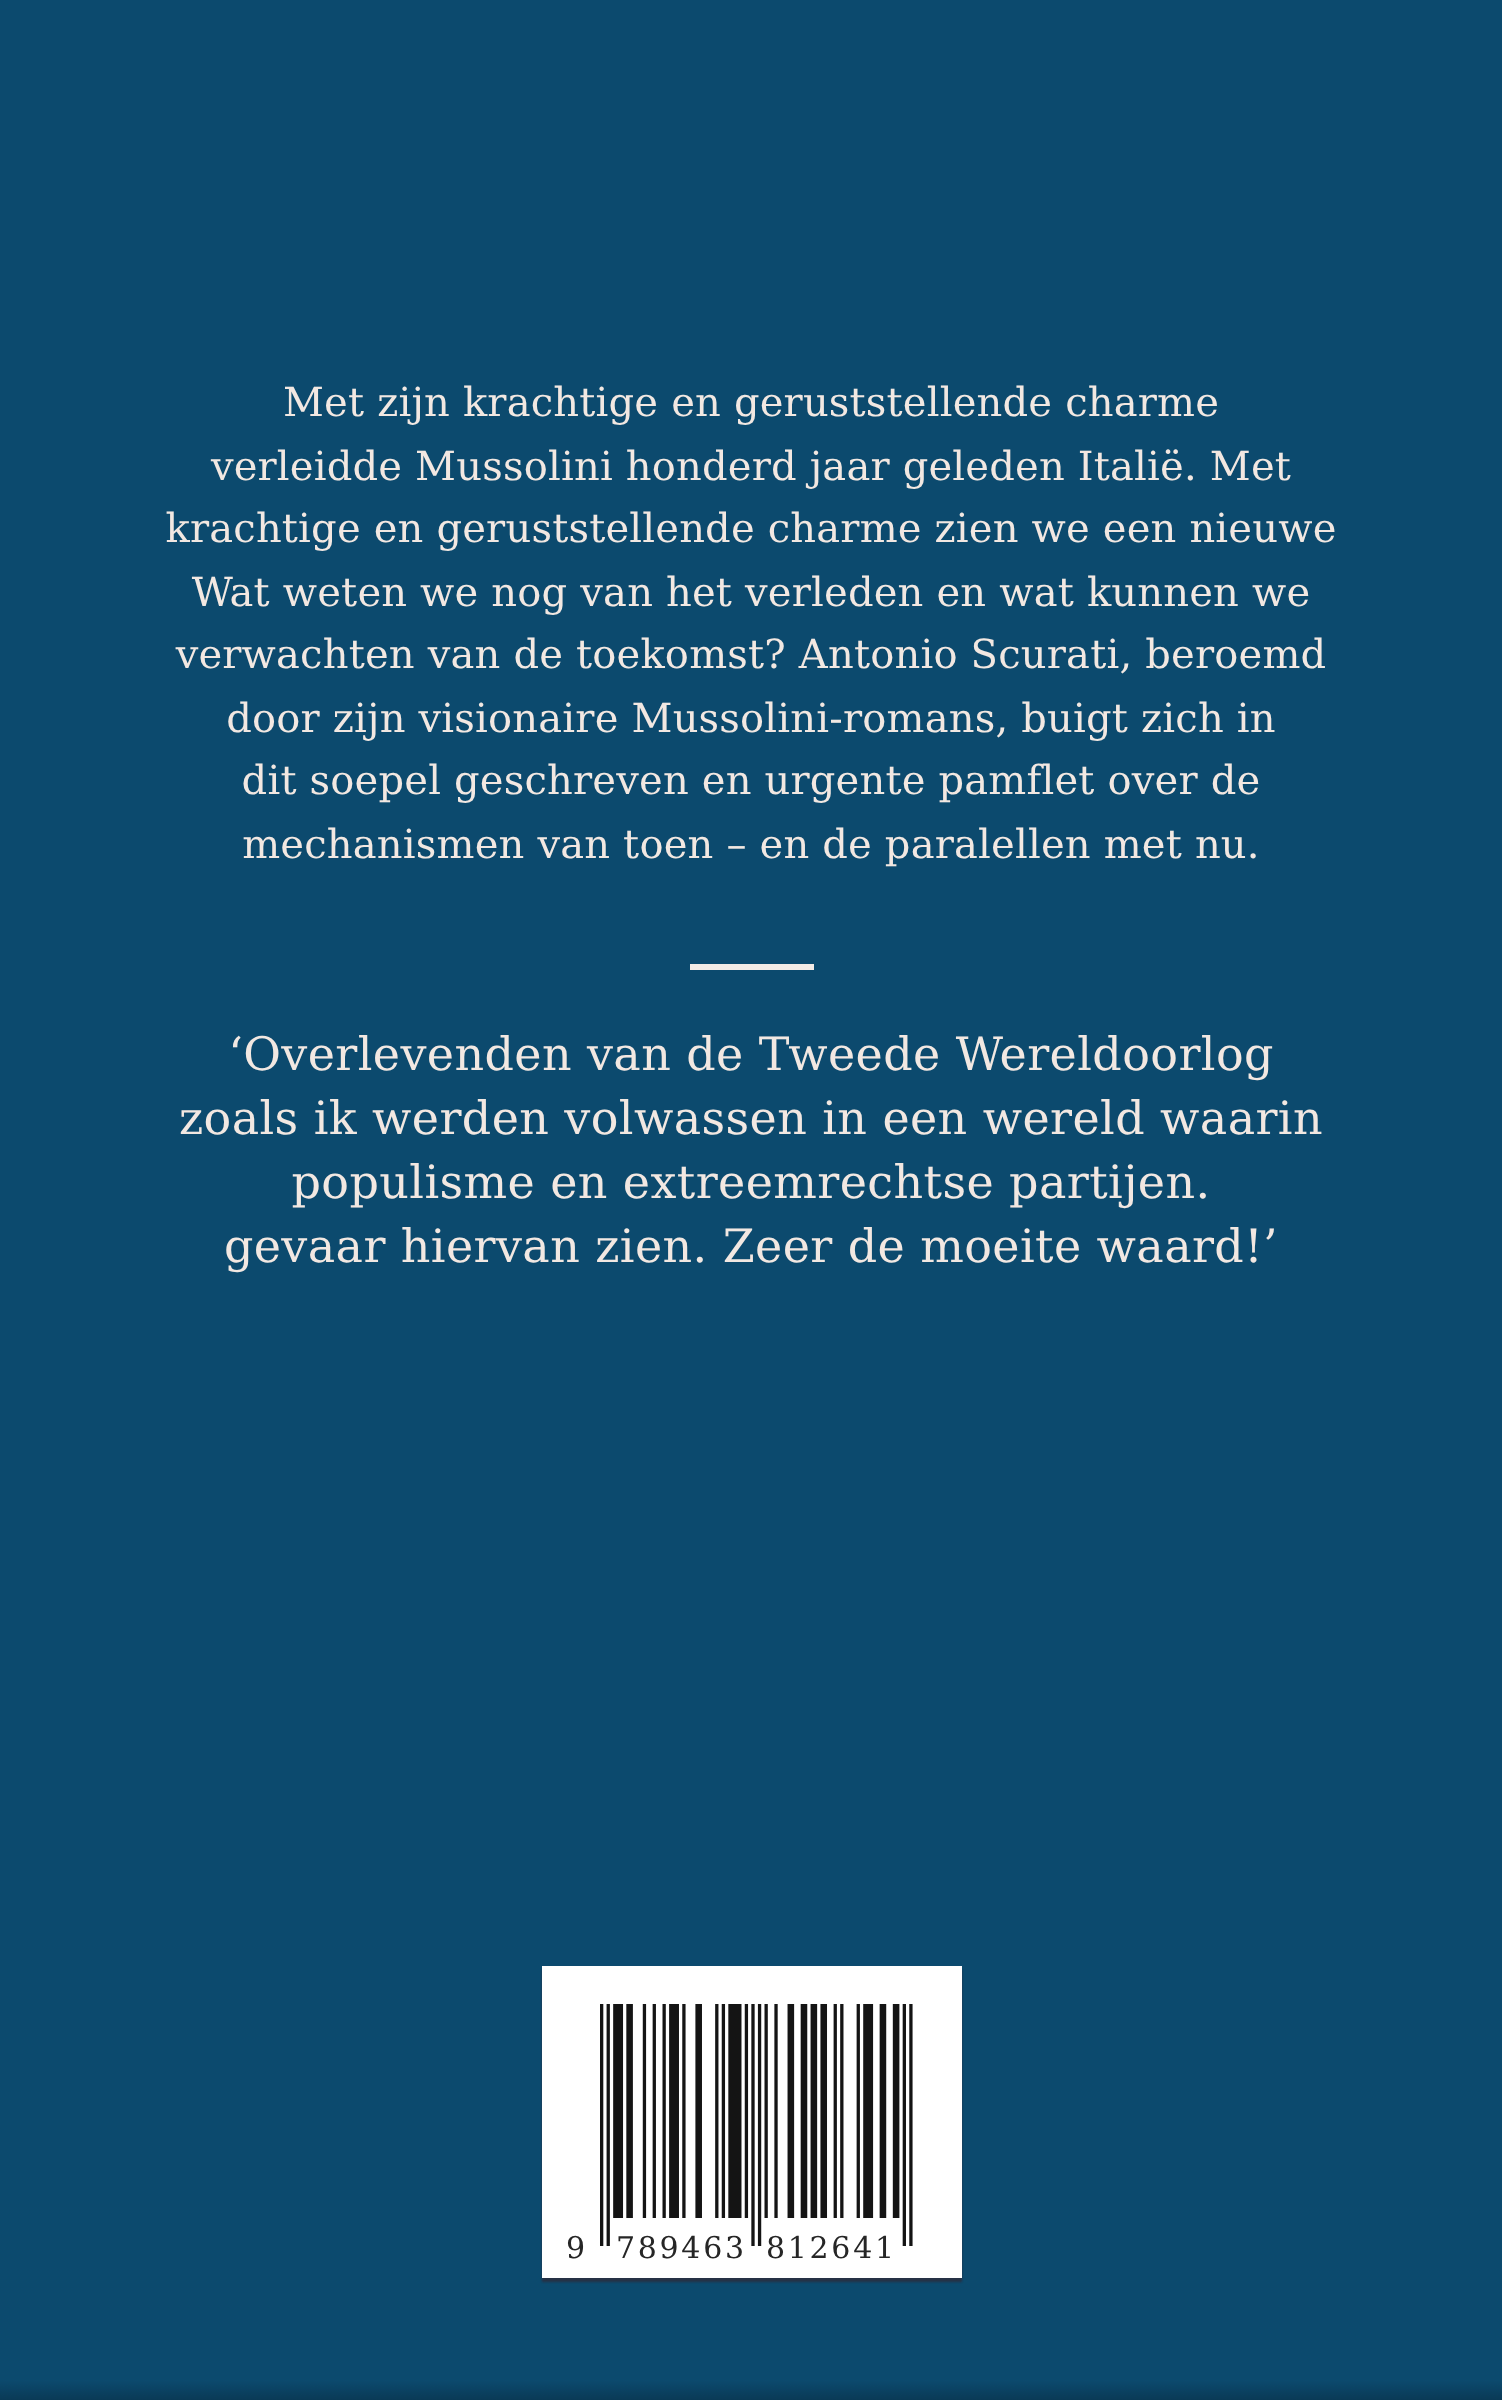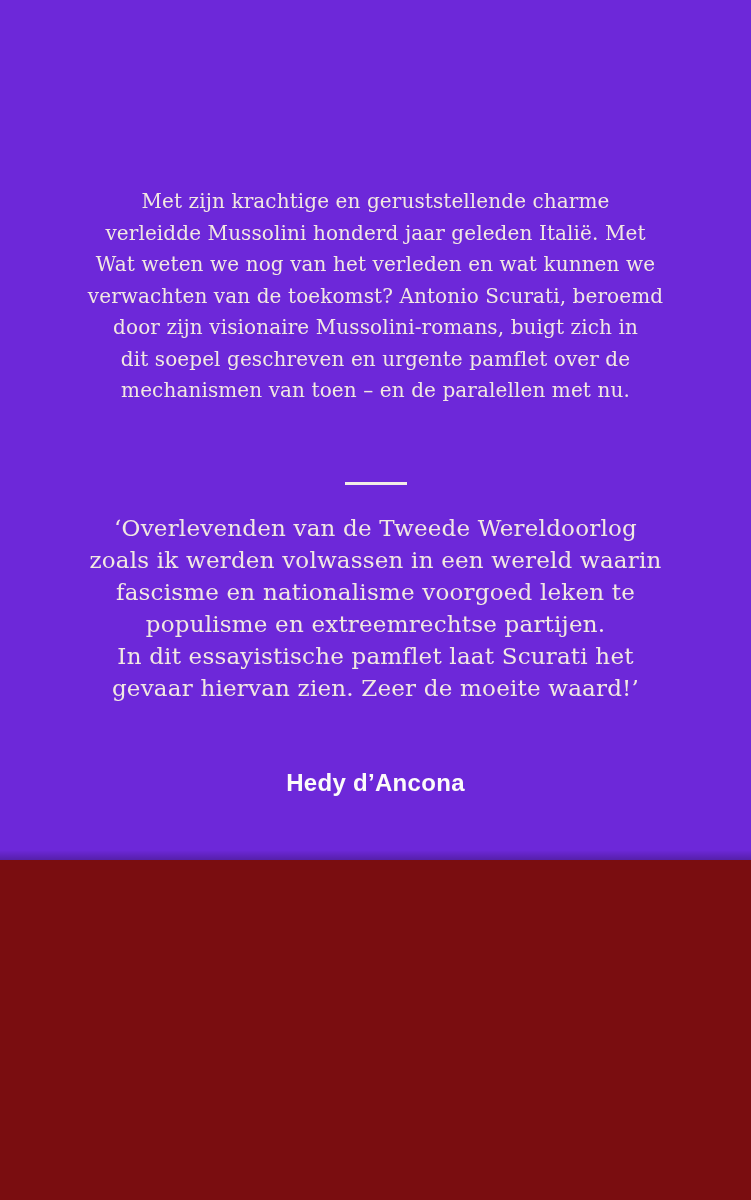--- a/index.html
+++ b/index.html
@@ -3,22 +3,22 @@
 <meta charset="utf-8">
 <style>
   html, body {
     margin: 0;
     padding: 0;
     background: #7a0d10;
   }
   .cover {
     position: relative;
     width: 751px;
-    height: 860px;
-    background: #6d28d9;
+    height: 1200px;
+    background: #0c4a6e;
     overflow: hidden;
     font-family: "DejaVu Serif", serif;
   }
   .blurb {
     position: absolute;
     top: 186px;
     left: 50%;
     transform: translateX(-50%);
     width: 700px;
     text-align: center;
@@ -102,39 +102,37 @@
   }
 </style>
 </head>
 <body>
 
 <div class="cover">
 
   <div class="blurb">
     <div class="line">Met zijn krachtige en geruststellende charme</div>
     <div class="line">verleidde Mussolini honderd jaar geleden Italië. Met</div>
+    <div class="line">krachtige en geruststellende charme zien we een nieuwe</div>
     <div class="line">Wat weten we nog van het verleden en wat kunnen we</div>
     <div class="line">verwachten van de toekomst? Antonio Scurati, beroemd</div>
     <div class="line">door zijn visionaire Mussolini-romans, buigt zich in</div>
     <div class="line">dit soepel geschreven en urgente pamflet over de</div>
     <div class="line">mechanismen van toen – en de paralellen met nu.</div>
   </div>
 
   <div class="divider"></div>
 
   <div class="quote">
     <div class="line">‘Overlevenden van de Tweede Wereldoorlog</div>
     <div class="line">zoals ik werden volwassen in een wereld waarin</div>
-    <div class="line">fascisme en nationalisme voorgoed leken te</div>
     <div class="line">populisme en extreemrechtse partijen.</div>
-    <div class="line">In dit essayistische pamflet laat Scurati het</div>
     <div class="line">gevaar hiervan zien. Zeer de moeite waard!’</div>
   </div>
 
-  <div class="attribution">Hedy d’Ancona</div>
 
   <div class="barcode-box">
     <svg id="barcode-bars" width="210" height="156" viewBox="0 0 210 156">
         <rect x="29.00" y="19" width="1.65" height="121" fill="#141414"></rect>
         <rect x="32.29" y="19" width="1.65" height="121" fill="#141414"></rect>
         <rect x="35.58" y="19" width="4.94" height="107" fill="#141414"></rect>
         <rect x="42.16" y="19" width="3.29" height="107" fill="#141414"></rect>
         <rect x="50.39" y="19" width="1.65" height="107" fill="#141414"></rect>
         <rect x="55.32" y="19" width="1.65" height="107" fill="#141414"></rect>
         <rect x="60.25" y="19" width="1.65" height="107" fill="#141414"></rect>

